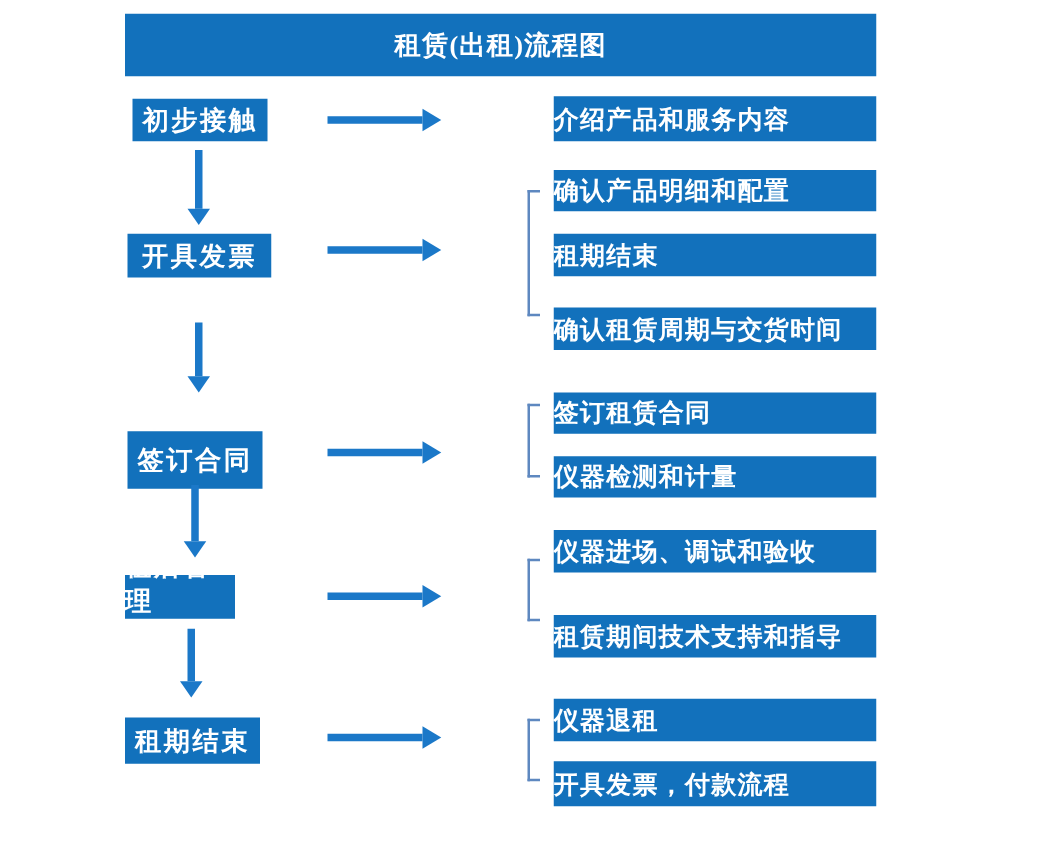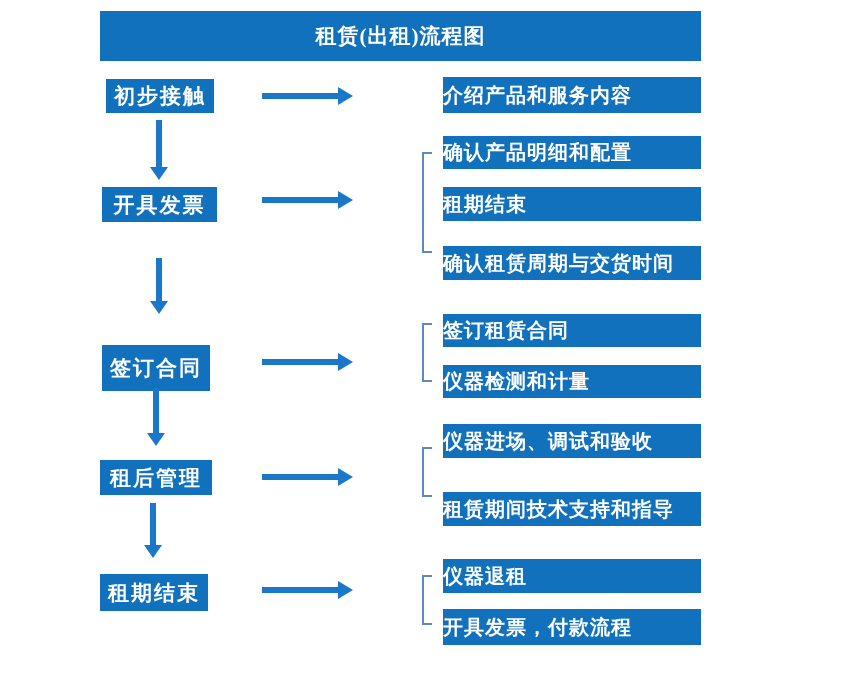--- a/index.html
+++ b/index.html
@@ -80,21 +80,21 @@
 
   <div class="stepbox" style="left:106px;top:79px;width:108px;height:34px;">
     <span>初步接触</span>
   </div>
   <div class="stepbox" style="left:102px;top:187px;width:115px;height:35px;">
     <span>开具发票</span>
   </div>
   <div class="stepbox" style="left:102px;top:345px;width:108px;height:46px;">
     <span>签订合同</span>
   </div>
-  <div class="stepbox" style="left:100px;top:460px;width:112px;height:35px;">
+  <div class="stepbox" style="left:100px;top:460px;width:88px;height:35px;align-items:flex-end;">
     <span>租后管理</span>
   </div>
   <div class="stepbox" style="left:100px;top:574px;width:108px;height:37px;">
     <span>租期结束</span>
   </div>
 
   <div class="harrow" style="top:87px;">
     <div class="stem"></div>
     <div class="head"></div>
   </div>

